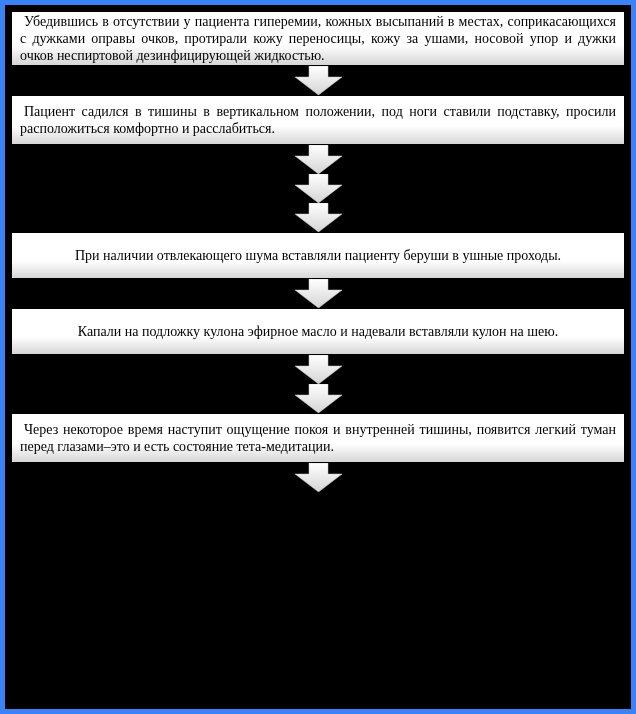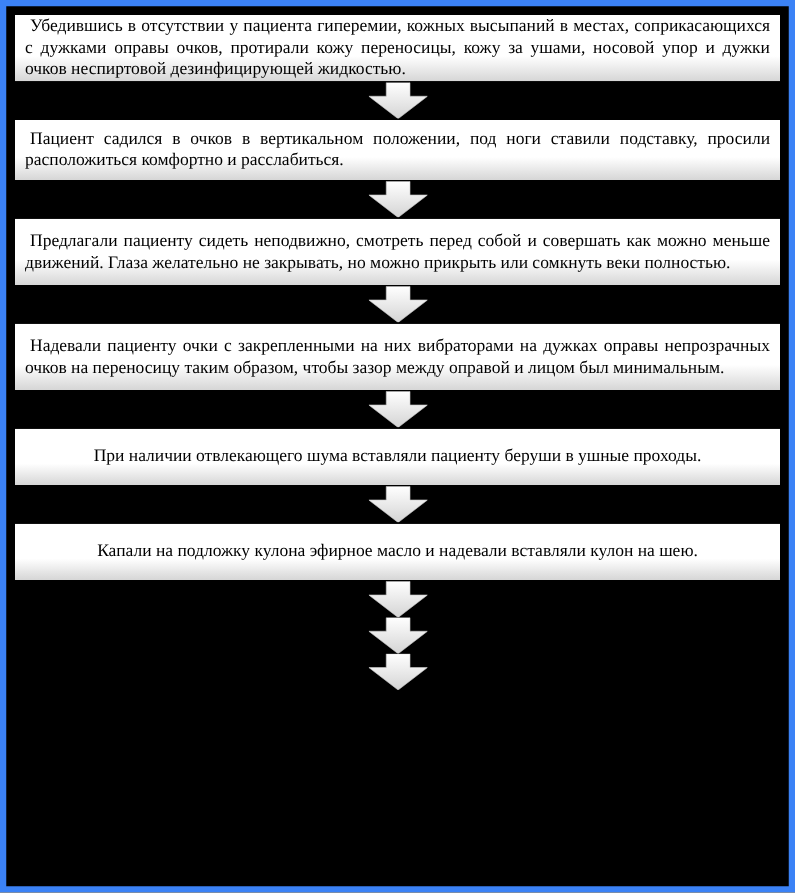--- a/index.html
+++ b/index.html
@@ -75,42 +75,36 @@
     <div class="txt">Убедившись в отсутствии у пациента гиперемии, кожных высыпаний в местах, соприкасающихся с дужками оправы очков, протирали кожу переносицы, кожу за ушами, носовой упор и дужки очков неспиртовой дезинфицирующей жидкостью.</div>
   </div>
 
   <div class="connector">
     <svg viewBox="0 0 47 29" preserveAspectRatio="xMidYMid meet">
       <polygon points="14,0 33,0 33,11 47,11 23.5,29 0,11 14,11" fill="url(#arrowGrad)" stroke="#c9c9c9" stroke-width="0.5"></polygon>
     </svg>
   </div>
 
   <div class="step l2">
-    <div class="txt">Пациент садился в очков в вертикальном положении, под ноги ставили подставку, просили расположиться комфортно и расслабиться.</div>
+    <div class="txt">Пациент садился в тишины в вертикальном положении, под ноги ставили подставку, просили расположиться комфортно и расслабиться.</div>
   </div>
 
   <div class="connector">
     <svg viewBox="0 0 47 29" preserveAspectRatio="xMidYMid meet">
       <polygon points="14,0 33,0 33,11 47,11 23.5,29 0,11 14,11" fill="url(#arrowGrad)" stroke="#c9c9c9" stroke-width="0.5"></polygon>
     </svg>
   </div>
 
-  <div class="step l3">
-    <div class="txt">Предлагали пациенту сидеть неподвижно, смотреть перед собой и совершать как можно меньше движений. Глаза желательно не закрывать, но можно прикрыть или сомкнуть веки полностью.</div>
-  </div>
 
   <div class="connector">
     <svg viewBox="0 0 47 29" preserveAspectRatio="xMidYMid meet">
       <polygon points="14,0 33,0 33,11 47,11 23.5,29 0,11 14,11" fill="url(#arrowGrad)" stroke="#c9c9c9" stroke-width="0.5"></polygon>
     </svg>
   </div>
 
-  <div class="step l3">
-    <div class="txt">Надевали пациенту очки с закрепленными на них вибраторами на дужках оправы непрозрачных очков на переносицу таким образом, чтобы зазор между оправой и лицом был минимальным.</div>
-  </div>
 
   <div class="connector">
     <svg viewBox="0 0 47 29" preserveAspectRatio="xMidYMid meet">
       <polygon points="14,0 33,0 33,11 47,11 23.5,29 0,11 14,11" fill="url(#arrowGrad)" stroke="#c9c9c9" stroke-width="0.5"></polygon>
     </svg>
   </div>
 
   <div class="step l1 center">
     <div class="txt">При наличии отвлекающего шума вставляли пациенту беруши в ушные проходы.</div>
   </div>
@@ -131,20 +125,23 @@
     </svg>
   </div>
 
 
   <div class="connector">
     <svg viewBox="0 0 47 29" preserveAspectRatio="xMidYMid meet">
       <polygon points="14,0 33,0 33,11 47,11 23.5,29 0,11 14,11" fill="url(#arrowGrad)" stroke="#c9c9c9" stroke-width="0.5"></polygon>
     </svg>
   </div>
 
+  <div class="step l2">
+    <div class="txt">Через некоторое время наступит ощущение покоя и внутренней тишины, появится легкий туман перед глазами–это и есть состояние тета-медитации.</div>
+  </div>
 
   <div class="connector">
     <svg viewBox="0 0 47 29" preserveAspectRatio="xMidYMid meet">
       <polygon points="14,0 33,0 33,11 47,11 23.5,29 0,11 14,11" fill="url(#arrowGrad)" stroke="#c9c9c9" stroke-width="0.5"></polygon>
     </svg>
   </div>
 
 
 </div>
 

